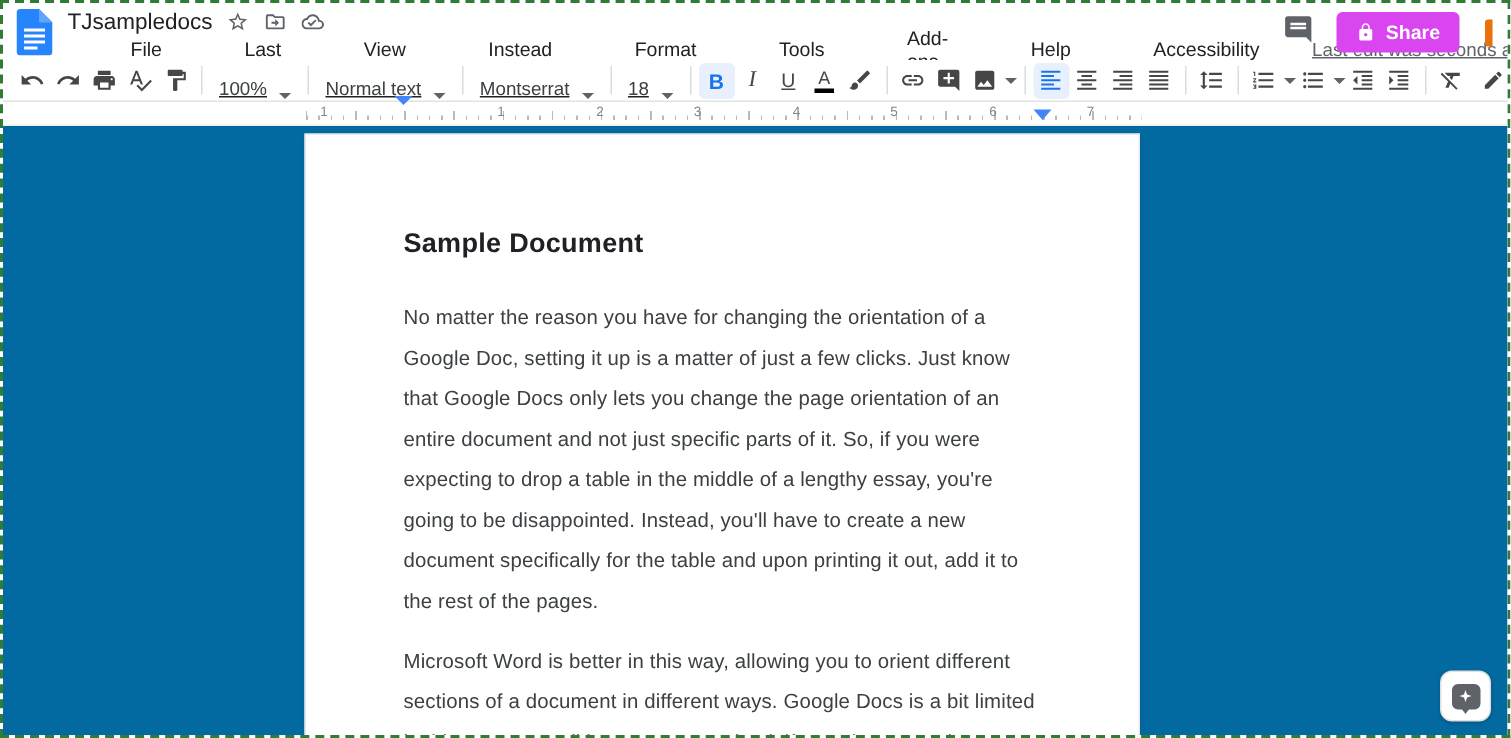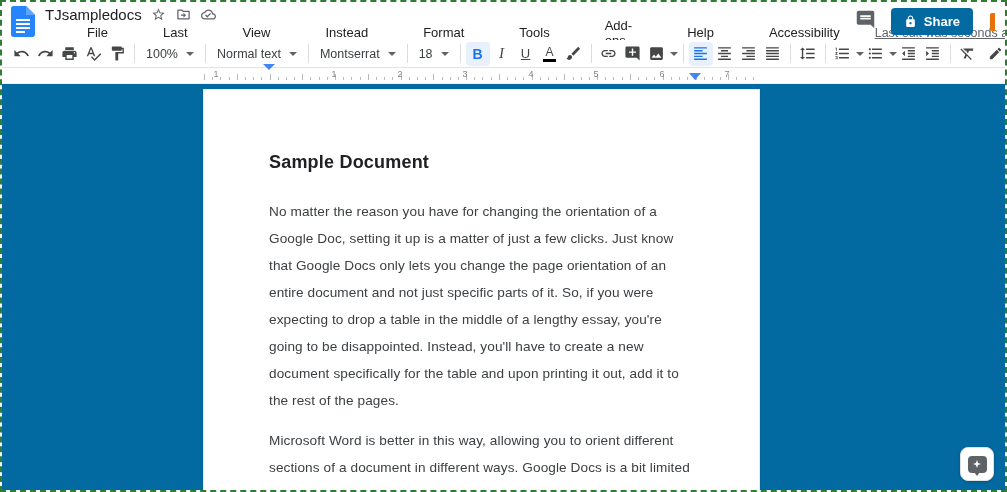--- a/index.html
+++ b/index.html
@@ -21,41 +21,41 @@
   .title-row { display:flex; align-items:center; gap:9px; height:18px; }
   .doc-title { font-size:15px; color:#202124; white-space:nowrap; }
   .title-icon { width:16px; height:16px; display:flex; align-items:center; justify-content:center; }
   .title-icon svg { width:15px; height:15px; fill:#5f6368; }
   .menu-row { display:flex; align-items:center; margin-top:1px; height:17px; }
   .menu-item { font-size:13px; color:#202124; padding:0 7px; cursor:default;margin-left:41px; }
   .menu-item:first-child { padding-left:1px; }
   .last-edit { font-size:12.5px; color:#5f6368; text-decoration:underline; margin-left:28px; white-space:nowrap; }
   .topbar-right { margin-left:auto; display:flex; align-items:center; gap:15px; padding-top:3px; }
   .comment-header-btn svg { width:21px; height:21px; fill:#5f6368; }
-  .share-btn { display:flex; align-items:center; gap:7px; background:#0369a1; color:#fff;
+  .share-btn { display:flex; align-items:center; gap:7px; background:#d946ef; color:#fff;
     border:none; border-radius:4px; height:27px; padding:0 13px; font-size:13px; font-weight:bold;
     font-family:"Liberation Sans",sans-serif; }
   .share-btn svg { width:13px; height:13px; fill:#fff; }
   .avatar-sliver { width:5px; height:18px; border-radius:2px 0 0 2px; background:#e8710a; margin-left:2px; }
   
   .toolbar { display:flex; align-items:center; height:28px; padding:0 7px; border-bottom:1px solid #e3e3e3; flex:0 0 auto; background:#fff; }
   .tbtn { width:24px; height:24px; border-radius:4px; display:flex; align-items:center; justify-content:center; flex:0 0 auto; }
   .tbtn svg { width:17px; height:17px; fill:#444746; }
   .tbtn.active { background:#e8f0fe; }
   .tbtn.active svg { fill:#1a73e8; }
   .tbtn.active .glyph { color:#1a73e8; }
   .glyph { font-size:14px; color:#444746; line-height:1; }
   .glyph.b { font-weight:bold; }
   .glyph.i { font-family:"Liberation Serif", serif; font-style:italic; font-size:15px; }
   .glyph.u { text-decoration:underline; font-size:13px; }
   .acolor { display:flex; flex-direction:column; align-items:center; line-height:1; }
   .acolor .a { font-size:12px; color:#444746; }
   .acolor .bar { width:13px; height:3px; background:#000; margin-top:1px; }
   .divider { width:1px; height:19px; background:#dadce0; margin:0 5px; flex:0 0 auto; }
-  .dd { display:flex; align-items:center; gap:8px; height:24px; padding:0 6px; border-radius:4px; flex:0 0 auto; }
+  .dd { display:flex; align-items:flex-end; gap:8px; height:24px; padding:0 6px; border-radius:4px; flex:0 0 auto;text-decoration:underline; }
   .dd .dd-label { font-size:12.5px; color:#3c4043; white-space:nowrap; }
   .caret { width:0; height:0; border-left:4px solid transparent; border-right:4px solid transparent; border-top:4px solid #5f6368; }
   .img-group { display:flex; align-items:center; gap:1px; }
   .toolbar-right { margin-left:auto; display:flex; align-items:center; gap:6px; }
   .mode-dd { display:flex; align-items:center; gap:8px; padding:0 8px; height:24px; border-radius:4px; }
   .mode-dd svg { width:15px; height:15px; fill:#444746; }
   
   .ruler { position:relative; height:16px; background:#fff; flex:0 0 auto; border-bottom:1px solid #efefef; }
   .ruler-strip { position:absolute; left:202px; top:0; width:557px; height:15px; }
   .ruler-strip .minor { position:absolute; left:0; right:0; bottom:3px; height:3px;

